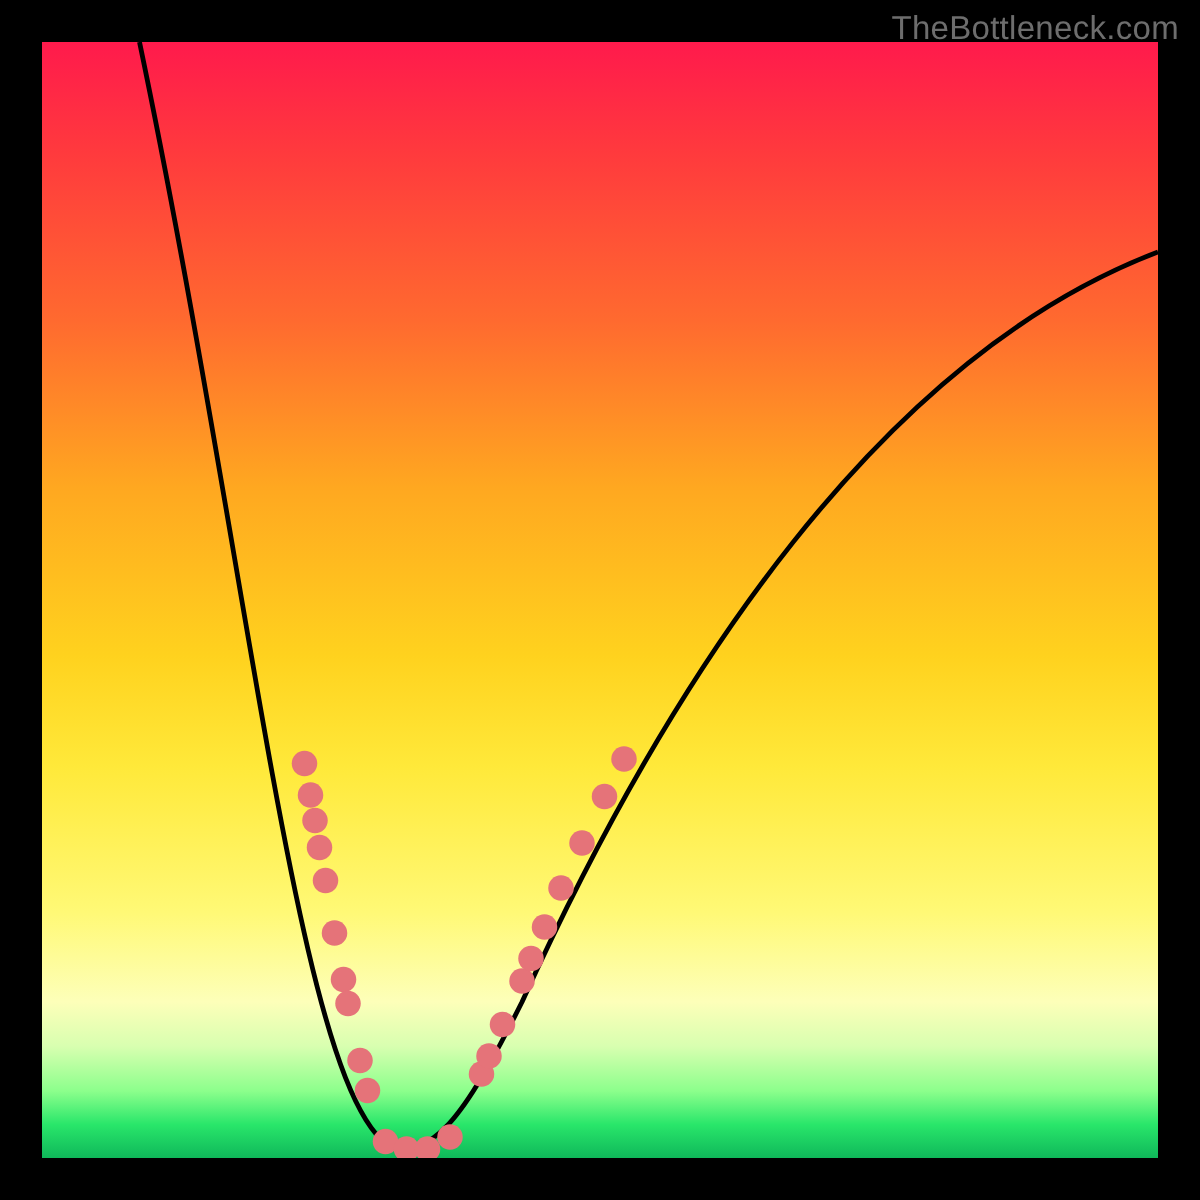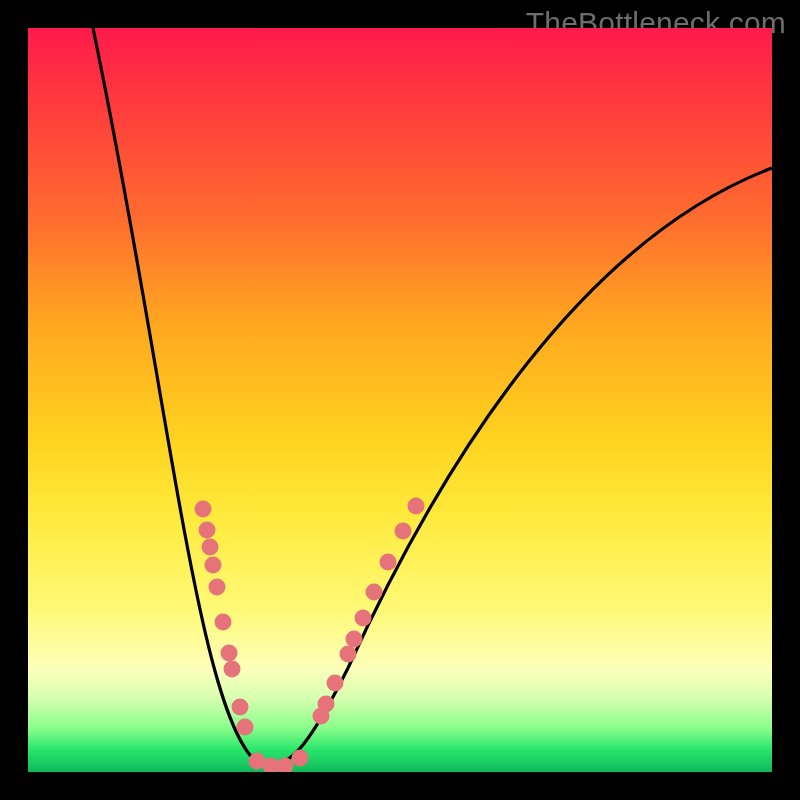--- a/index.html
+++ b/index.html
@@ -30,21 +30,21 @@
       #8cff8c 94%,
       #29e66a 97%,
       #0fb85a 100%
     );
   }
   .watermark {
     position: absolute;
     top: 6px;
     right: 14px;
     color: #6d6d6d;
-    font-size: 30px;
+    font-size: 22px;
     font-weight: 500;
     letter-spacing: 0.2px;
     user-select: none;
     margin-left: 28px;
   }
   svg.curve {
     position: absolute;
     left: 0;
     top: 0;
     width: 744px;

